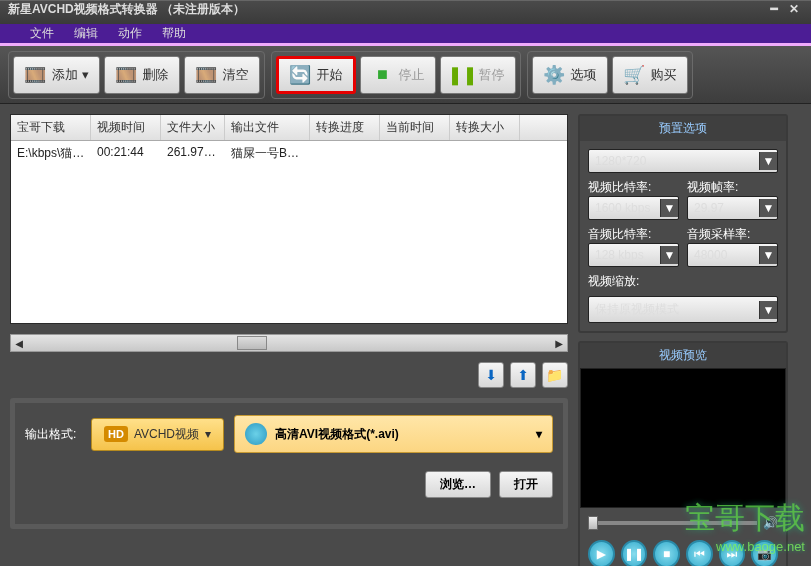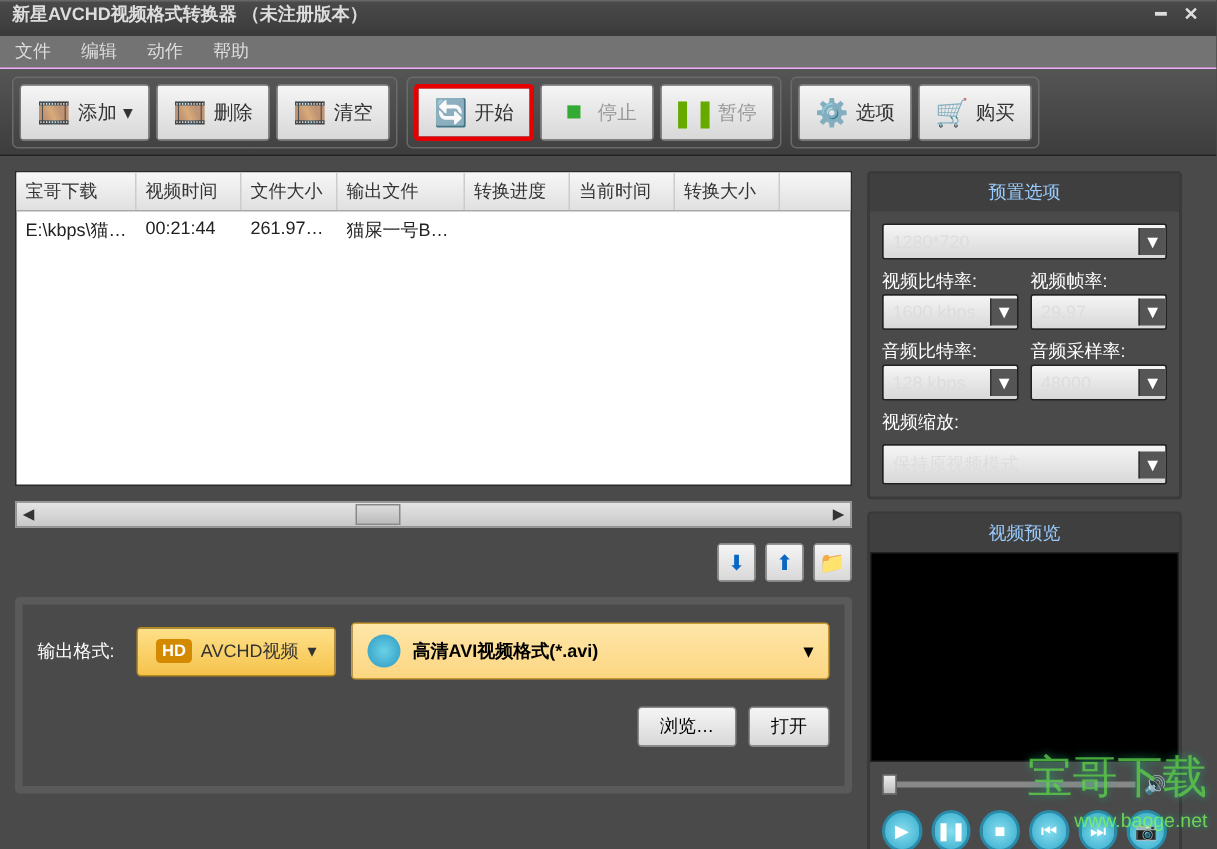--- a/index.html
+++ b/index.html
@@ -2,21 +2,21 @@
 <html><head>
 <meta charset="utf-8">
 <style>
 * { margin: 0; padding: 0; box-sizing: border-box; font-family: "Microsoft YaHei", Arial, sans-serif; }
 body { background: #4a4a4a; width: 811px; height: 566px; position: relative; overflow: hidden; }
 
 .titlebar { background: linear-gradient(#4a4a4a, #3a3a3a); height: 24px; display: flex; padding: 0 8px; color: #ddd; font-size: 12px; font-weight: bold; border-top: 1px solid #666; }
 .titlebar .spacer { flex: 1; }
 .win-btn { width: 18px; height: 16px; margin-left: 2px; cursor: pointer; display: inline-flex; align-items: center; justify-content: center; }
 
-.menubar { background: #737373; height: 22px; display: flex; align-items: center; padding: 0 0; color: #ddd; font-size: 12px; border-bottom: 1px solid #f0abfc; }
+.menubar { background: #4c1d95; height: 22px; display: flex; align-items: center; padding: 0 20px; color: #ddd; font-size: 12px; border-bottom: 3px solid #f0abfc; }
 .menubar span { padding: 3px 10px; cursor: pointer; }
 
 .toolbar { background: linear-gradient(#555, #3d3d3d); height: 58px; display: flex; align-items: center; padding: 0 8px; gap: 6px; border-bottom: 1px solid #222; }
 .tgroup { display: flex; gap: 4px; border: 1px solid #6a6a6a; border-radius: 4px; padding: 4px; background: rgba(255,255,255,0.02); }
 .tbtn { display: flex; align-items: center; gap: 4px; padding: 6px 10px; border: 1px solid #777; border-radius: 3px; background: linear-gradient(#f5f5f5, #d8d8d8); color: #333; font-size: 13px; cursor: pointer; height: 38px; }
 .tbtn.highlight { border: 3px solid #e60000; }
 .tbtn.dim { color: #999; }
 .ticon { width: 24px; height: 24px; display: flex; align-items: center; justify-content: center; font-size: 18px; }
 
 .main { display: flex; gap: 10px; padding: 10px; height: 460px; }
@@ -39,21 +39,21 @@
 .smallbtn { width: 26px; height: 26px; background: linear-gradient(#f5f5f5,#d8d8d8); border: 1px solid #888; border-radius: 3px; display: flex; align-items: center; justify-content: center; cursor: pointer; color: #0a66c2; font-size: 14px; }
 
 .output-box { border: 5px solid #5a5a5a; border-radius: 3px; background: #4a4a4a; padding: 12px 10px 26px; display: flex; flex-direction: column; gap: 18px; }
 .orow { display: flex; align-items: center; gap: 10px; }
 .olabel { color: #fff; font-size: 12px; width: 56px; }
 .fmtbtn { background: linear-gradient(#ffe08a,#f5c34b); border: 1px solid #b58a1f; border-radius: 3px; padding: 7px 12px; display: flex; align-items: center; gap: 6px; font-size: 12px; cursor: pointer; color: #333; }
 .fmtbtn .hd { background: #d48a00; color: #fff; font-weight: bold; font-size: 11px; border-radius: 3px; padding: 2px 4px; }
 .fmtbtn2 { flex: 1; background: linear-gradient(#ffe6a8,#fcd682); border: 1px solid #c79a33; border-radius: 3px; padding: 7px 10px; display: flex; align-items: center; gap: 8px; font-size: 12px; font-weight: bold; cursor: pointer; }
 .fmtbtn2 .deco { width: 22px; height: 22px; border-radius: 50%; background: radial-gradient(#6bd1e8,#2b98c1); }
 .textinput { flex: 1; background: #fff; border: 1px solid #888; padding: 4px 6px; font-size: 12px; height: 24px; }
-.btn2 { background: linear-gradient(#f5f5f5,#d8d8d8); border: 1px solid #888; border-radius: 3px; padding: 4px 14px; font-size: 12px; cursor: pointer; }
+.btn2 { background: linear-gradient(#f5f5f5,#d8d8d8); border: 1px solid #888; border-radius: 3px; padding: 4px 14px; font-size: 12px; cursor: pointer; font-weight: bold; }
 
 .panel { border: 2px solid #3a3a3a; border-radius: 3px; background: #4a4a4a; }
 .panel-title { text-align: center; color: #9cf; font-size: 12px; padding: 4px 0; background: #3f3f3f; }
 .panel-body { padding: 8px; display: flex; flex-direction: column; gap: 6px; font-size: 12px; color: #ddd; }
 .plabel { color: #fff; }
 .sel { width: 100%; background: linear-gradient(#f5f5f5,#d8d8d8); border: 1px solid #222; padding: 4px 6px; font-size: 12px; display: flex; justify-content: space-between; align-items: center; cursor: pointer; border-radius: 2px; }
 .sel .caret { background: #555; color: #fff; width: 18px; height: 18px; display: flex; align-items: center; justify-content: center; margin: -4px -6px -4px 0; border-left: 1px solid #333; }
 .prow2 { display: flex; gap: 8px; }
 .prow2 > div { flex: 1; }
 

